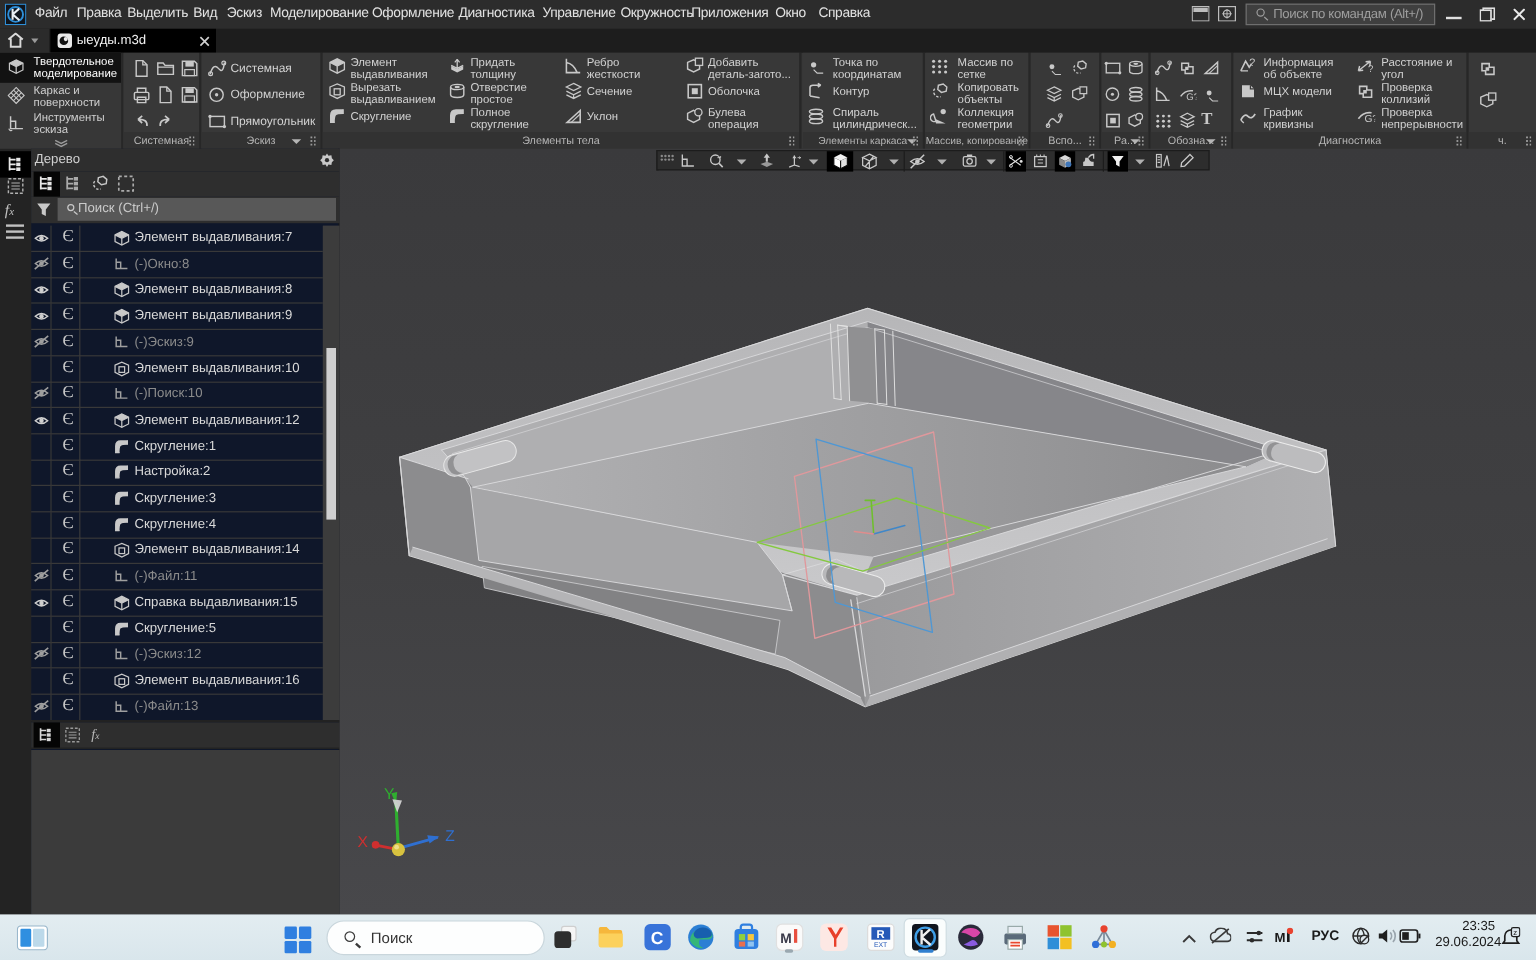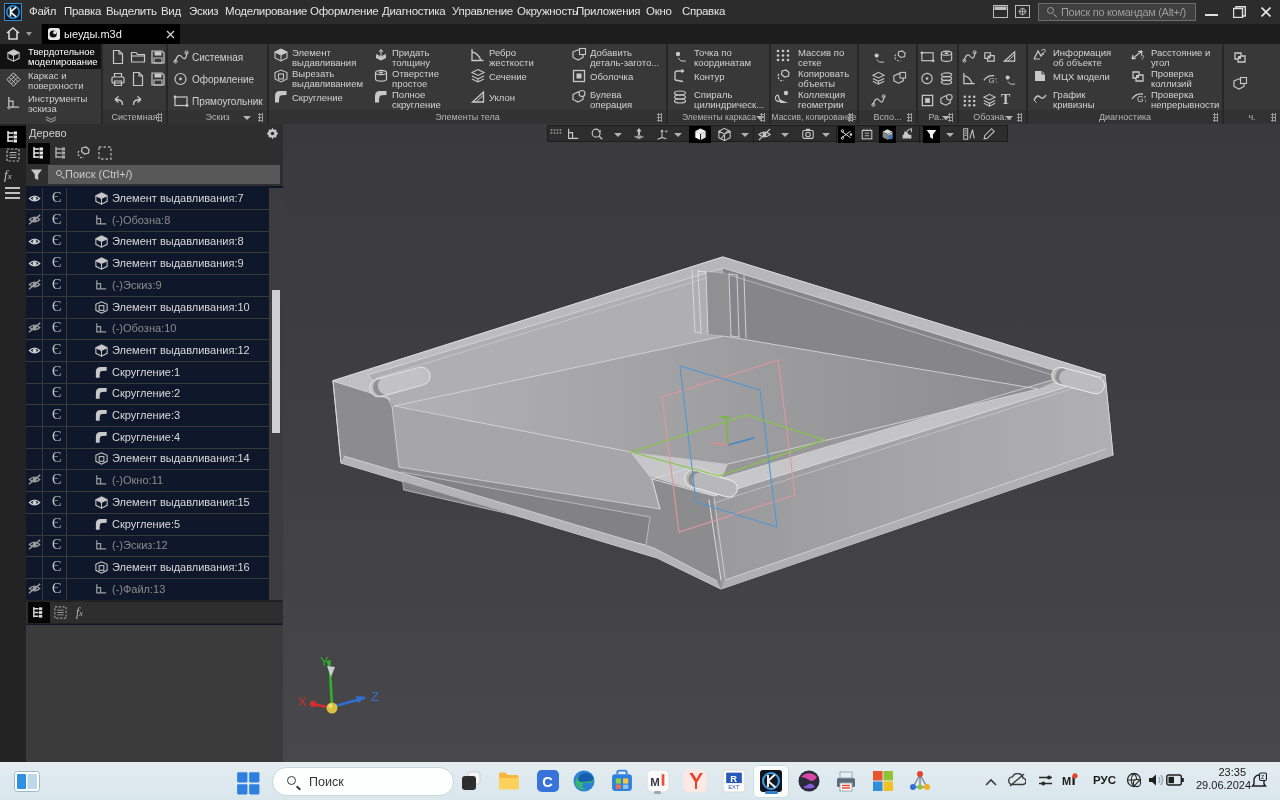--- a/index.html
+++ b/index.html
@@ -611,21 +611,21 @@
 <div class="trow dim" style="top:85.7px">
         <svg class="abs" style="left:2px;top:3px" width="15" height="15" viewBox="0 0 16 16">
           <use href="#i-eyeoff"></use>
         </svg>
         <span class="eps">Є</span>
         <span class="colsep"></span>
         <span class="colsep2"></span>
         <svg class="abs" style="left:68px;top:3px;color:#9f9f9f" width="15" height="15" viewBox="0 0 16 16">
           <use href="#i-sketch"></use>
         </svg>
-        <span class="nm">(-)Обозна:8</span>
+        <span class="nm">(-)Окно:8</span>
       </div>
 <div class="trow" style="top:107.4px">
         <svg class="abs" style="left:2px;top:4px" width="15" height="15" viewBox="0 0 16 16">
           <use href="#i-eye"></use>
         </svg>
         <span class="eps">Є</span>
         <span class="colsep"></span>
         <span class="colsep2"></span>
         <svg class="abs" style="left:68px;top:3px" width="15" height="15" viewBox="0 0 16 16">
           <use href="#i-cube"></use>
@@ -668,21 +668,21 @@
 <div class="trow dim" style="top:194.2px">
         <svg class="abs" style="left:2px;top:3px" width="15" height="15" viewBox="0 0 16 16">
           <use href="#i-eyeoff"></use>
         </svg>
         <span class="eps">Є</span>
         <span class="colsep"></span>
         <span class="colsep2"></span>
         <svg class="abs" style="left:68px;top:3px;color:#9f9f9f" width="15" height="15" viewBox="0 0 16 16">
           <use href="#i-sketch"></use>
         </svg>
-        <span class="nm">(-)Обозна:10</span>
+        <span class="nm">(-)Поиск:10</span>
       </div>
 <div class="trow" style="top:215.9px">
         <svg class="abs" style="left:2px;top:4px" width="15" height="15" viewBox="0 0 16 16">
           <use href="#i-eye"></use>
         </svg>
         <span class="eps">Є</span>
         <span class="colsep"></span>
         <span class="colsep2"></span>
         <svg class="abs" style="left:68px;top:3px" width="15" height="15" viewBox="0 0 16 16">
           <use href="#i-cube"></use>
@@ -698,21 +698,21 @@
         </svg>
         <span class="nm">Скругление:1</span>
       </div>
 <div class="trow" style="top:259.3px">
         <span class="eps">Є</span>
         <span class="colsep"></span>
         <span class="colsep2"></span>
         <svg class="abs" style="left:68px;top:3px" width="15" height="15" viewBox="0 0 16 16">
           <use href="#i-fillet"></use>
         </svg>
-        <span class="nm">Скругление:2</span>
+        <span class="nm">Настройка:2</span>
       </div>
 <div class="trow" style="top:281.0px">
         <span class="eps">Є</span>
         <span class="colsep"></span>
         <span class="colsep2"></span>
         <svg class="abs" style="left:68px;top:3px" width="15" height="15" viewBox="0 0 16 16">
           <use href="#i-fillet"></use>
         </svg>
         <span class="nm">Скругление:3</span>
       </div>
@@ -737,33 +737,33 @@
 <div class="trow dim" style="top:346.1px">
         <svg class="abs" style="left:2px;top:3px" width="15" height="15" viewBox="0 0 16 16">
           <use href="#i-eyeoff"></use>
         </svg>
         <span class="eps">Є</span>
         <span class="colsep"></span>
         <span class="colsep2"></span>
         <svg class="abs" style="left:68px;top:3px;color:#9f9f9f" width="15" height="15" viewBox="0 0 16 16">
           <use href="#i-sketch"></use>
         </svg>
-        <span class="nm">(-)Окно:11</span>
+        <span class="nm">(-)Файл:11</span>
       </div>
 <div class="trow" style="top:367.8px">
         <svg class="abs" style="left:2px;top:4px" width="15" height="15" viewBox="0 0 16 16">
           <use href="#i-eye"></use>
         </svg>
         <span class="eps">Є</span>
         <span class="colsep"></span>
         <span class="colsep2"></span>
         <svg class="abs" style="left:68px;top:3px" width="15" height="15" viewBox="0 0 16 16">
           <use href="#i-cube"></use>
         </svg>
-        <span class="nm">Элемент выдавливания:15</span>
+        <span class="nm">Справка выдавливания:15</span>
       </div>
 <div class="trow" style="top:389.5px">
         <span class="eps">Є</span>
         <span class="colsep"></span>
         <span class="colsep2"></span>
         <svg class="abs" style="left:68px;top:3px" width="15" height="15" viewBox="0 0 16 16">
           <use href="#i-fillet"></use>
         </svg>
         <span class="nm">Скругление:5</span>
       </div>

